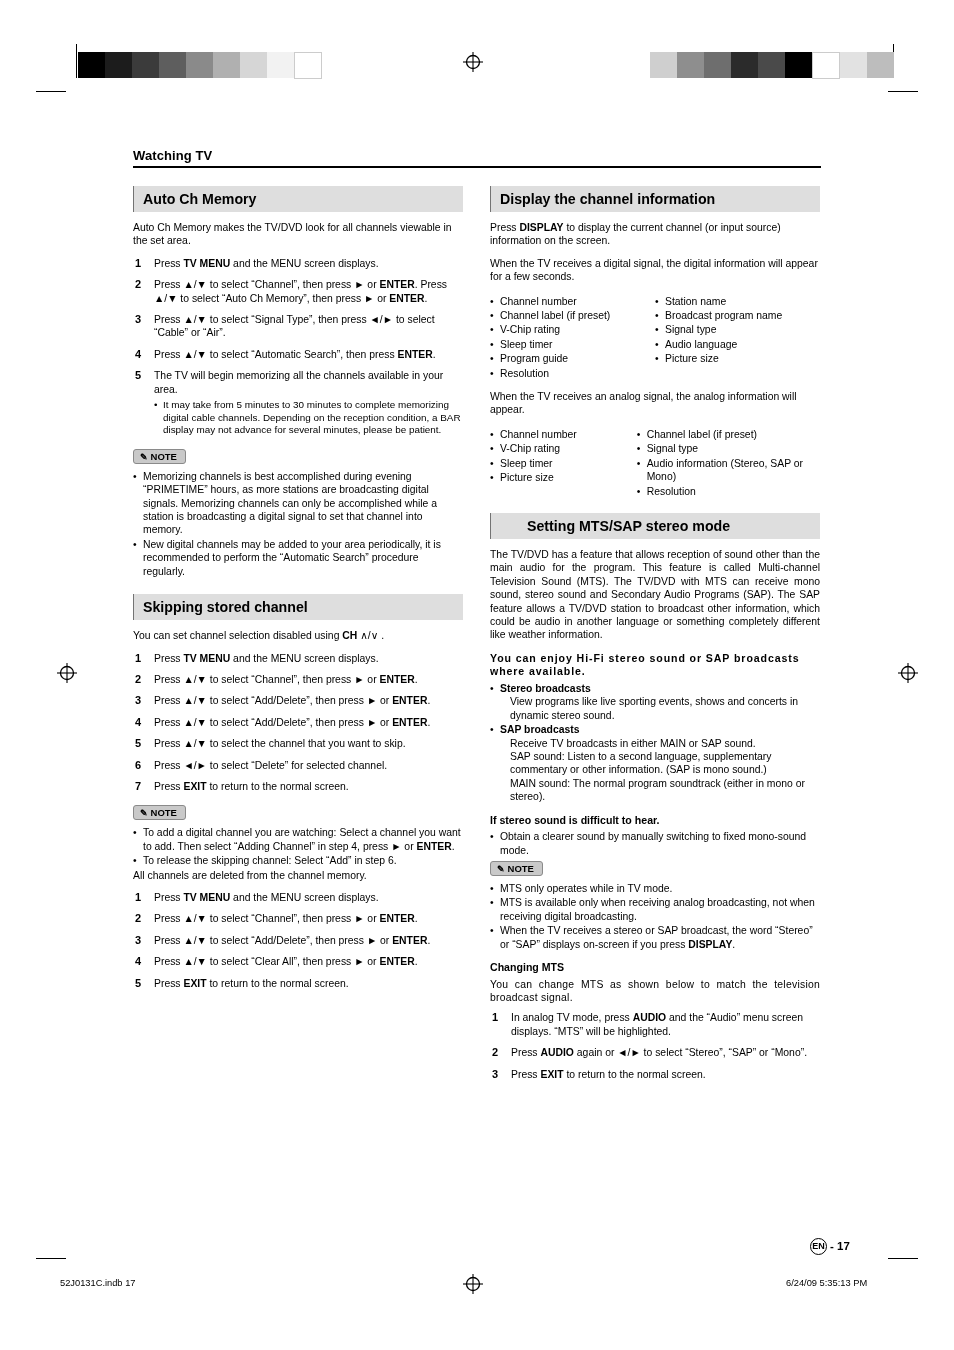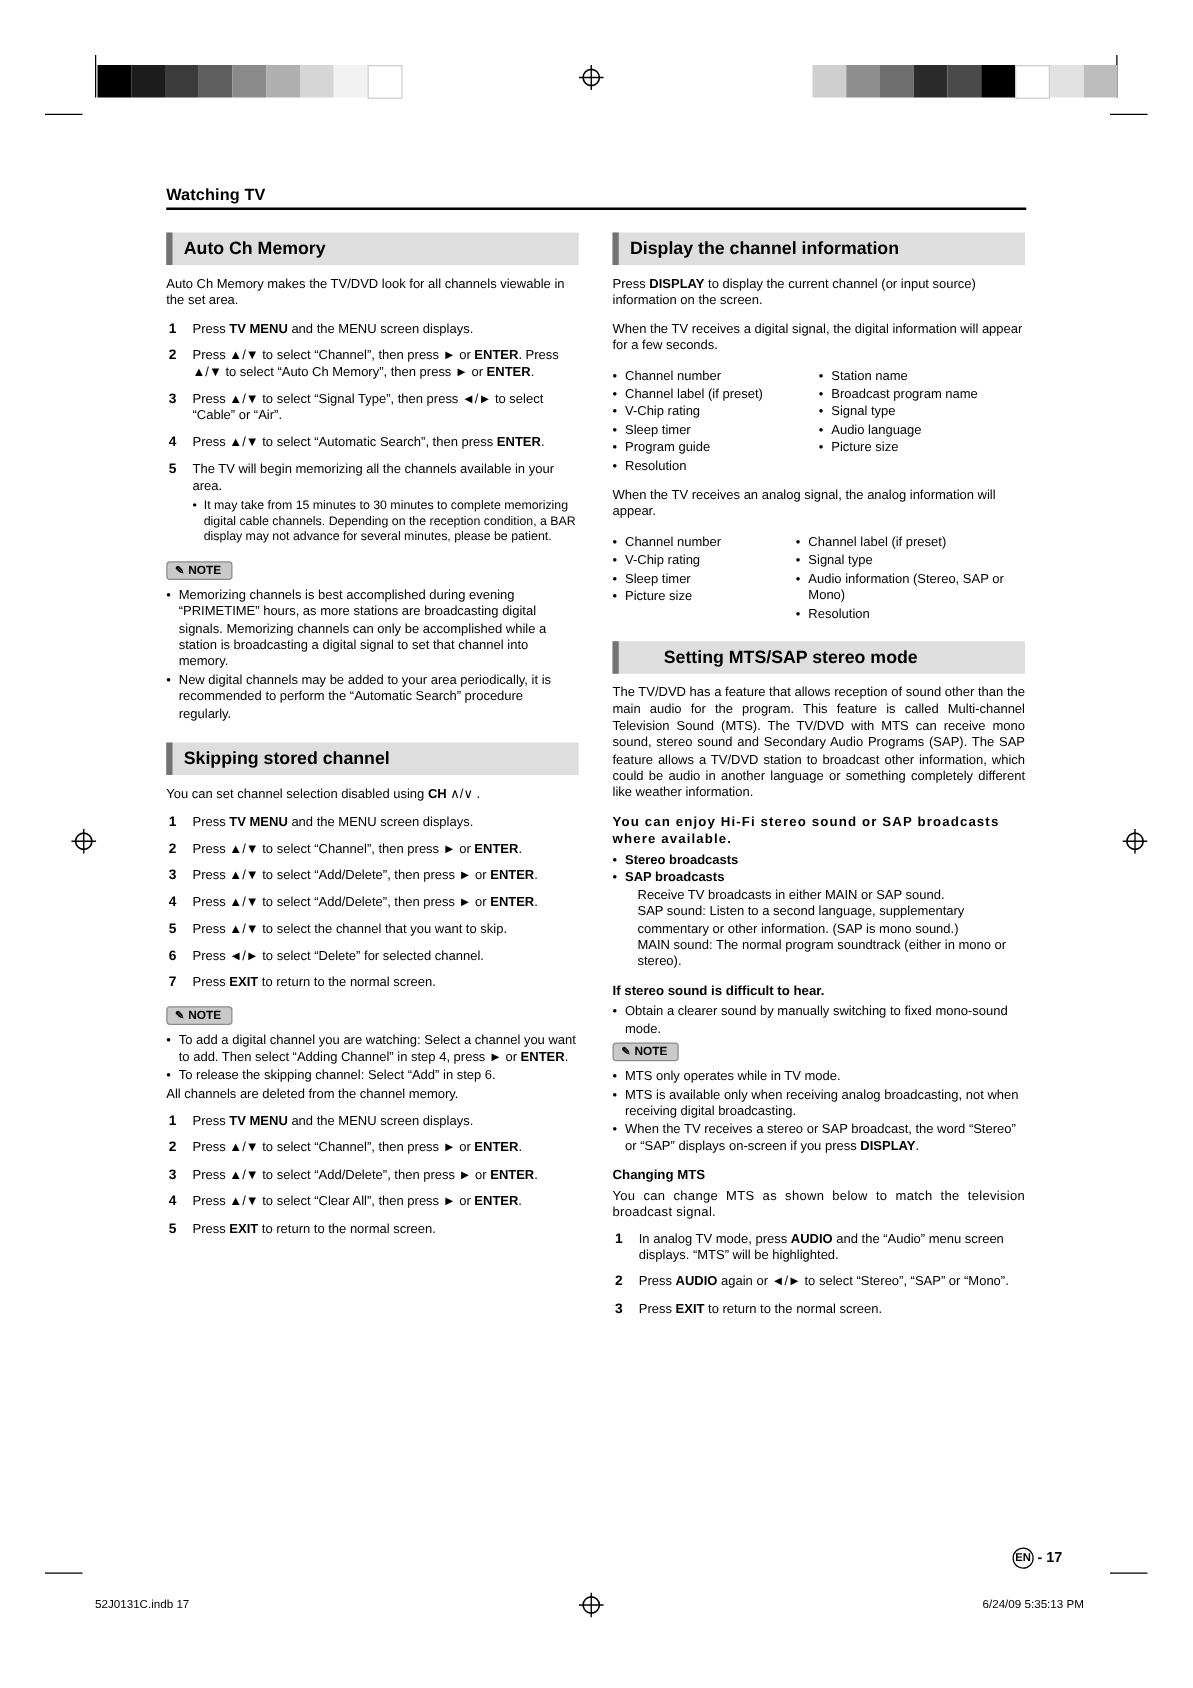--- a/index.html
+++ b/index.html
@@ -17,21 +17,21 @@
   .content{position:absolute;left:133px;top:148px;width:688px;}
   .running-head{font-size:13px;font-weight:bold;letter-spacing:.1px;}
   .rule{border-bottom:2.4px solid #000;margin-top:3px;}
 
   .cols{position:absolute;left:133px;top:186px;width:688px;}
   .col{position:absolute;width:330px;}
   .col-left{left:0;}
   .col-right{left:357px;}
 
   .sect-head{
-    background:#dedede;border-left:5px solid #737373;
+    background:#dedede;border-left:1px solid #737373;
     font-size:14.2px;font-weight:bold;padding:5px 0 5px 9px;margin-bottom:9px;
   }
   p.body{font-size:10.4px;line-height:13.4px;margin:0 0 9px 0;}
   p.body.just{text-align:justify;}
 
   ol.steps{list-style:none;margin:0 0 9px 0;padding:0;}
   ol.steps>li{position:relative;padding-left:21px;margin-bottom:8px;font-size:10.4px;line-height:13.4px;}
   ol.steps>li>.num{position:absolute;left:2px;top:0;font-weight:bold;font-size:11px;}
   ol.steps>li b{font-weight:bold;}
 
@@ -55,21 +55,21 @@
   .subhead.sp{letter-spacing:.9px;}
   .indent{margin-left:10px;font-size:10.4px;line-height:13.4px;}
 
   .pagenum{position:absolute;left:810px;top:1238px;font-size:11.5px;font-weight:bold;}
   .pagenum .en{
     display:inline-block;border:1.2px solid #000;border-radius:50%;
     width:15px;height:15px;line-height:14px;text-align:center;font-size:9px;font-weight:bold;
     vertical-align:middle;margin-right:3px;
   }
   .footer{position:absolute;top:1278px;font-size:9.3px;}
-  .footer.left{left:76px;}
+  .footer.left{left:60px;}
   .footer.right{left:786px;}
 </style>
 </head>
 <body>
 
 <div class="page">
 
   <div class="crop" style="left:36px;top:91px;width:30px;height:1px;"></div>
   <div class="crop" style="left:76px;top:44px;width:1px;height:34px;"></div>
   <div class="crop" style="left:888px;top:91px;width:30px;height:1px;"></div>
@@ -141,21 +141,21 @@
       
       <div class="sect-head">Auto Ch Memory</div>
       <p class="body">Auto Ch Memory makes the TV/DVD look for all channels viewable in the set area.</p>
       <ol class="steps">
         <li><span class="num">1</span><span>Press <b>TV MENU</b> and the MENU screen displays.</span></li>
         <li><span class="num">2</span><span>Press ▲/▼ to select “Channel”, then press ► or <b>ENTER</b>. Press ▲/▼ to select “Auto Ch Memory”, then press ► or <b>ENTER</b>.</span></li>
         <li><span class="num">3</span><span>Press ▲/▼ to select “Signal Type”, then press ◄/► to select “Cable” or “Air”.</span></li>
         <li><span class="num">4</span><span>Press ▲/▼ to select “Automatic Search”, then press <b>ENTER</b>.</span></li>
         <li><span class="num">5</span><span>The TV will begin memorizing all the channels available in your area.</span>
           <ul class="sub">
-            <li>It may take from 15 minutes to 30 minutes to complete memorizing digital cable channels. Depending on the reception condition, a BAR display may not advance for several minutes, please be patient.</li>
+            <li>It may take from 5 minutes to 30 minutes to complete memorizing digital cable channels. Depending on the reception condition, a BAR display may not advance for several minutes, please be patient.</li>
           </ul>
         </li>
       </ol>
       <div class="note-tag"><span class="pen">✎</span><span>NOTE</span></div>
       <ul class="bullets">
         <li>Memorizing channels is best accomplished during evening “PRIMETIME” hours, as more stations are broadcasting digital signals. Memorizing channels can only be accomplished while a station is broadcasting a digital signal to set that channel into memory.</li>
         <li>New digital channels may be added to your area periodically, it is recommended to perform the “Automatic Search” procedure regularly.</li>
       </ul>
 
       
@@ -233,20 +233,21 @@
       </div>
 
       
       <div class="sect-head" style="margin-top:14px;padding-left:36px;">Setting MTS/SAP stereo mode</div>
       <p class="body just">The TV/DVD has a feature that allows reception of sound other than the main audio for the program. This feature is called Multi-channel Television Sound (MTS). The TV/DVD with MTS can receive mono sound, stereo sound and Secondary Audio Programs (SAP). The SAP feature allows a TV/DVD station to broadcast other information, which could be audio in another language or something completely different like weather information.</p>
 
       <div class="subhead sp">You can enjoy Hi-Fi stereo sound or SAP broadcasts where available.</div>
       <ul class="bullets">
         <li>
           <b>Stereo broadcasts</b>
+          <div class="indent">View programs like live sporting events, shows and concerts in dynamic stereo sound.</div>
         </li>
         <li>
           <b>SAP broadcasts</b>
           <div class="indent">Receive TV broadcasts in either MAIN or SAP sound.</div>
           <div class="indent">SAP sound: Listen to a second language, supplementary commentary or other information. (SAP is mono sound.)</div>
           <div class="indent">MAIN sound: The normal program soundtrack (either in mono or stereo).</div>
         </li>
       </ul>
 
       <div class="subhead">If stereo sound is difficult to hear.</div>

